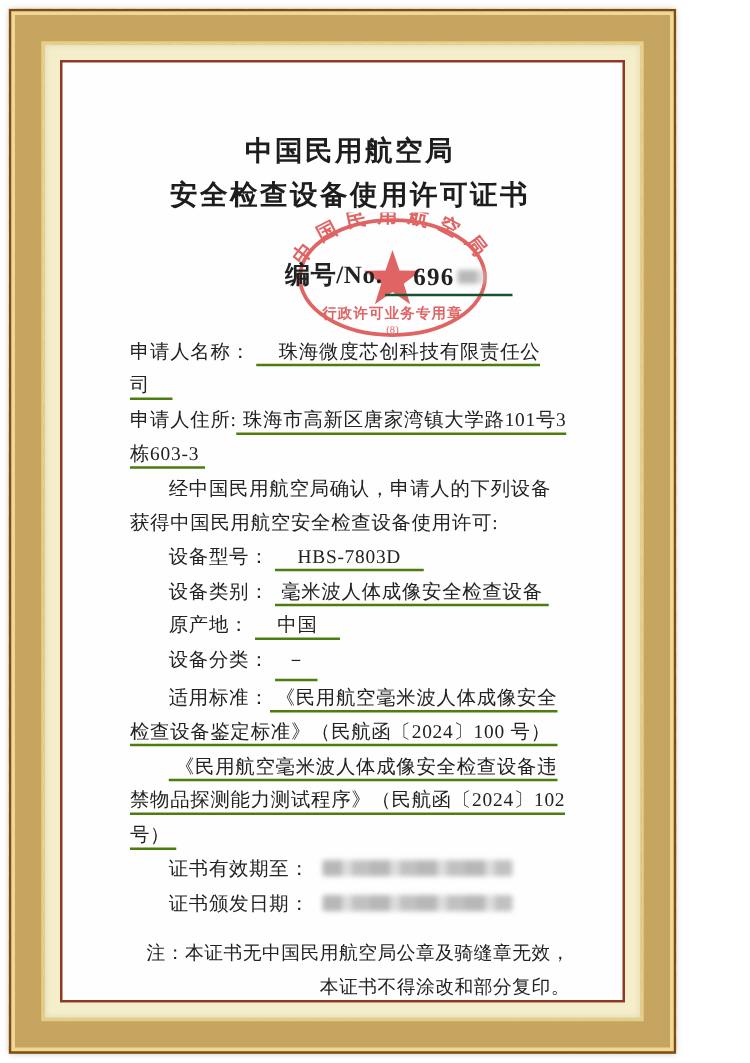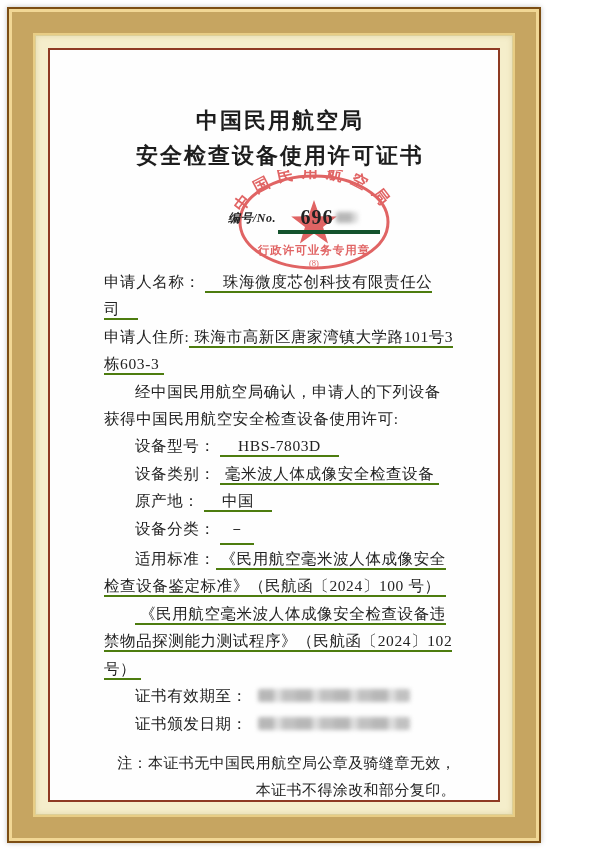--- a/index.html
+++ b/index.html
@@ -32,24 +32,24 @@
     border:2px solid #8e3a22;
     box-sizing:border-box;
   }
   .content{position:relative;padding:53px 42px 0 54px;box-sizing:border-box;height:100%;}
   .title{margin:0;text-align:center;font-weight:bold;color:#1d1d1d;
          font-size:22px;line-height:35px;letter-spacing:2px;}
   
   .stamp-area{position:relative;height:92px;margin-top:3px;}
   .top-stamp{position:absolute;left:130px;top:-6px;opacity:.88;}
   .serial-line{position:absolute;left:124px;top:30px;z-index:3;white-space:nowrap;}
-  .serial-label{font-weight:bold;font-size:12px;letter-spacing:.5px;font-style:italic;}
+  .serial-label{font-weight:bold;font-size:20px;letter-spacing:.5px;}
   .serial-underline{
     display:inline-block;width:102px;margin-left:-2px;text-align:center;
-    border-bottom:4px solid #14532d;line-height:22px;vertical-align:-2px;
+    border-bottom:2px solid #14532d;line-height:22px;vertical-align:-2px;
   }
   .serial-number{font-weight:bold;font-size:20px;letter-spacing:1px;}
   .redact{
     display:inline-block;height:13px;border-radius:2px;filter:blur(2px);opacity:.7;
     background:repeating-linear-gradient(90deg,#9a9a9a 0 16px,#cdcdcd 16px 24px,#a8a8a8 24px 38px);
     vertical-align:-1px;
   }
   .redact.small{width:22px;height:11px;margin-left:2px;vertical-align:1px;}
   .redact.date{width:152px;margin-left:10px;}
   

